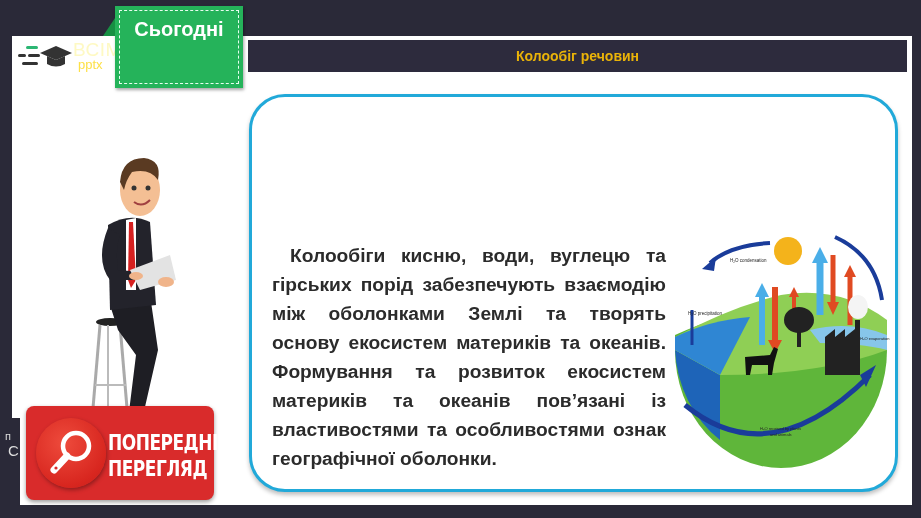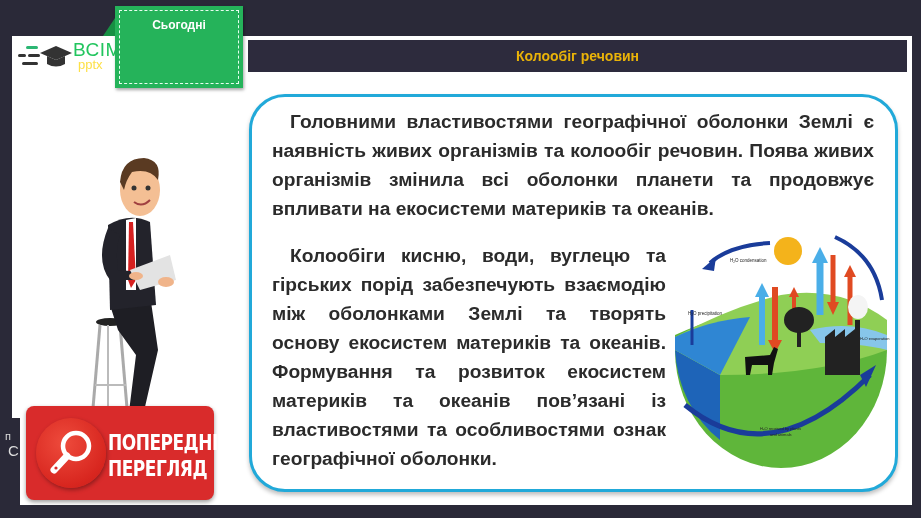--- a/index.html
+++ b/index.html
@@ -12,39 +12,39 @@
     position:absolute; left:6px; top:36px; width:906px; height:469px;
     background:#ffffff;
   }
   .left-strip {
     position:absolute; left:0; top:36px; width:12px; height:482px; background:#2a2938;
   }
   
   .logo { position:absolute; left:8px; top:36px; width:110px; height:40px; }
   .logo .lines span { position:absolute; height:3px; border-radius:2px; }
   .logo .cap { position:absolute; left:30px; top:8px; }
-  .logo .brand { position:absolute; left:65px; top:4px; font-size:19px; color:#22c55e; letter-spacing:0.5px; line-height:20px;}
+  .logo .brand { position:absolute; left:65px; top:4px; font-size:19px; color:#fef9c3; letter-spacing:0.5px; line-height:20px;}
   .logo .sub { position:absolute; left:70px; top:22px; font-size:13px; color:#fde047; line-height:14px;}
   
   .date-badge {
     position:absolute; left:115px; top:6px; width:128px; height:82px;
     background:#25b35a; box-shadow:1px 2px 3px rgba(0,0,0,0.35);
   }
   .date-badge .fold {
     position:absolute; left:-12px; top:12px; width:0; height:0;
     border-top:18px solid transparent; border-right:12px solid #178f43;
   }
   .date-badge .dash {
     position:absolute; left:4px; top:4px; right:4px; bottom:4px;
     border:1.5px dashed #e8fff0;
   }
   .date-badge .l1, .date-badge .l2 {
     position:absolute; left:0; width:100%; text-align:center; color:#fff; font-weight:bold;
   }
-  .date-badge .l1 { top:12px; font-size:12px; }
+  .date-badge .l1 { top:12px; font-size:20px; }
   .date-badge .l2 { top:44px; font-size:21px; }
   
   .title-bar {
     position:absolute; left:248px; top:40px; width:659px; height:32px;
     background:#2d2b3d; color:#eab308; font-weight:bold; font-size:14px;
     display:flex; align-items:center; justify-content:center;
   }
   
   .content-box {
     position:absolute; left:249px; top:94px; width:643px; height:392px;
@@ -139,21 +139,20 @@
   <ellipse cx="66" cy="146" rx="7" ry="4" fill="#f0b48a"></ellipse>
 
   <ellipse cx="70" cy="60" rx="20" ry="26" fill="#f4bf94"></ellipse>
   <path d="M50,52 Q52,28 74,28 Q92,30 88,50 Q80,38 62,42 Q56,50 54,60 Z" fill="#5a3a22"></path>
   <circle cx="64" cy="58" r="2.5" fill="#333"></circle>
   <circle cx="78" cy="58" r="2.5" fill="#333"></circle>
   <path d="M64,72 Q72,78 80,70" stroke="#a04040" stroke-width="2" fill="none"></path>
 </svg>
 
 <div class="content-box">
-  <div class="p p1"><span class="ind"></span><span>Головними властивостями географічної оболонки Землі є наявність живих організмів та колообіг речовин. Поява живих організмів змінила всі оболонки планети та продовжує впливати на екосистеми материків та океанів.</span></div>
   <div class="p p2"><span class="ind"></span><span>Колообіги кисню, води, вуглецю та гірських порід забезпечують взаємодію між оболонками Землі та творять основу екосистем материків та океанів. Формування та розвиток екосистем материків та океанів пов’язані із властивостями та особливостями ознак географічної оболонки.</span></div>
 
   <svg class="figure" viewBox="0 0 222 255">
     <defs>
       <clipPath id="bowl">
           <path d="M5,110 Q111,60 217,110 L217,130 A106,118 0 0 1 5,130 Z"></path>
         </clipPath>
     </defs>
 
     <path d="M5,125 A106,118 0 0 0 217,125 L217,110 Q111,60 5,110 Z" fill="#5fb63a"></path>

